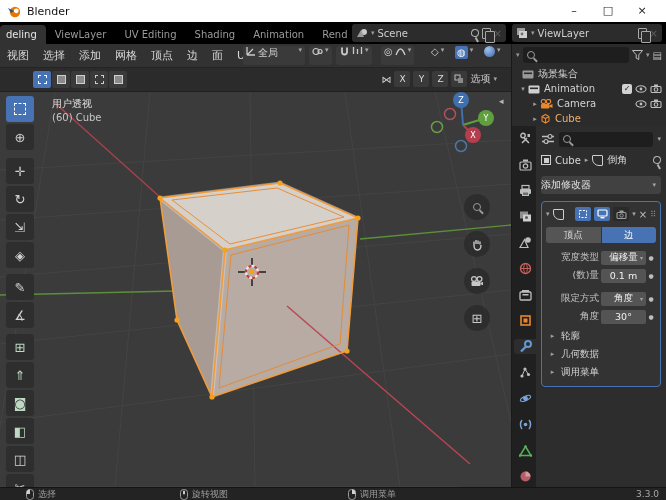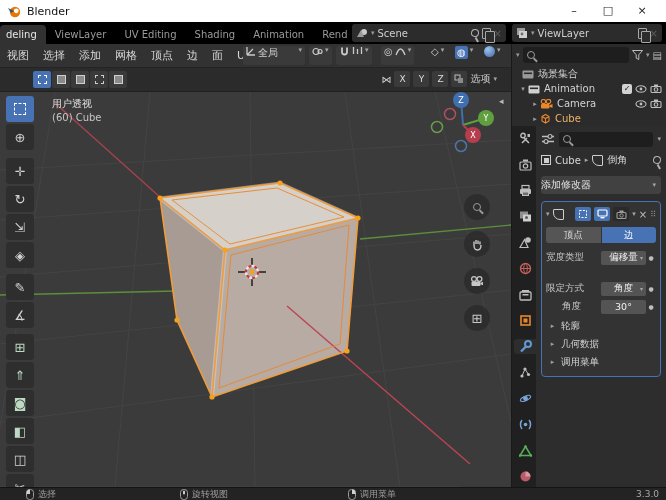--- a/index.html
+++ b/index.html
@@ -77,22 +77,22 @@
 .addmod{height:18px;background:#414141;border-radius:3px;display:flex;align-items:center;justify-content:flex-start;font-size:10px;color:#e2e2e2;position:relative;margin:5px 0 7px}
 .addmod .carat{position:absolute;right:5px}
 .modpanel{border:1px solid #4772b3;border-radius:4px;background:#333333;padding:3px 4px 5px}
 .modhead{display:flex;align-items:center;gap:3px;height:18px}
 .tgl{width:16px;height:14px;border-radius:2px;background:#2a2a2a;display:flex;align-items:center;justify-content:center}
 .tgl.on{background:#4772b3}
 .seg{display:flex;height:16px;margin:4px 0 7px;border-radius:3px;overflow:hidden;gap:1px}
 .seg div{flex:1;display:flex;align-items:center;justify-content:center;font-size:9.5px;color:#dcdcdc;background:#555555}
 .seg .active{background:#4772b3;color:#fff}
 .frow{display:flex;align-items:center;height:15px;margin-bottom:3px;font-size:9.5px}
-.frow.gap{margin-top:16px}
-.flabel{width:55px;text-align:right;color:#c4c4c4;padding-right:20px;white-space:nowrap}
+.frow.gap{margin-top:8px}
+.flabel{width:55px;text-align:right;color:#c4c4c4;padding-right:2px;white-space:nowrap}
 .fwidget{flex:1;height:14px;background:#545454;border-radius:2px;display:flex;align-items:center;justify-content:center;color:#f0f0f0;font-size:9.5px;position:relative}
 .fwidget .carat{position:absolute;right:3px;font-size:6px}
 .fdot{width:10px;text-align:center;color:#bdbdbd;font-size:6px}
 .subrow{display:flex;align-items:center;gap:5px;height:18px;font-size:9.5px;color:#d4d4d4;padding-left:3px}
 .subrow .tw{width:7px}
 
 .statusbar{position:absolute;left:0;right:0;top:487px;height:13px;background:#232323;border-top:1px solid #141414;font-size:9px;color:#9d9d9d}
 .sbitem{position:absolute;top:0;display:flex;align-items:center;gap:4px;height:13px}
 .sbver{position:absolute;right:7px;top:0;line-height:13px;color:#a8a8a8}
 svg{display:block}
@@ -620,20 +620,27 @@
         </div>
 
         <div class="frow">
           <span class="flabel">宽度类型</span>
           <span class="fwidget">
               <span>偏移量</span>
               <span class="carat">▾</span>
             </span>
           <span class="fdot">●</span>
         </div>
+        <div class="frow">
+          <span class="flabel">(数)量</span>
+          <span class="fwidget">
+              <span>0.1 m</span>
+            </span>
+          <span class="fdot">●</span>
+        </div>
         <div class="frow gap">
           <span class="flabel">限定方式</span>
           <span class="fwidget">
               <span>角度</span>
               <span class="carat">▾</span>
             </span>
           <span class="fdot">●</span>
         </div>
         <div class="frow">
           <span class="flabel">角度</span>

